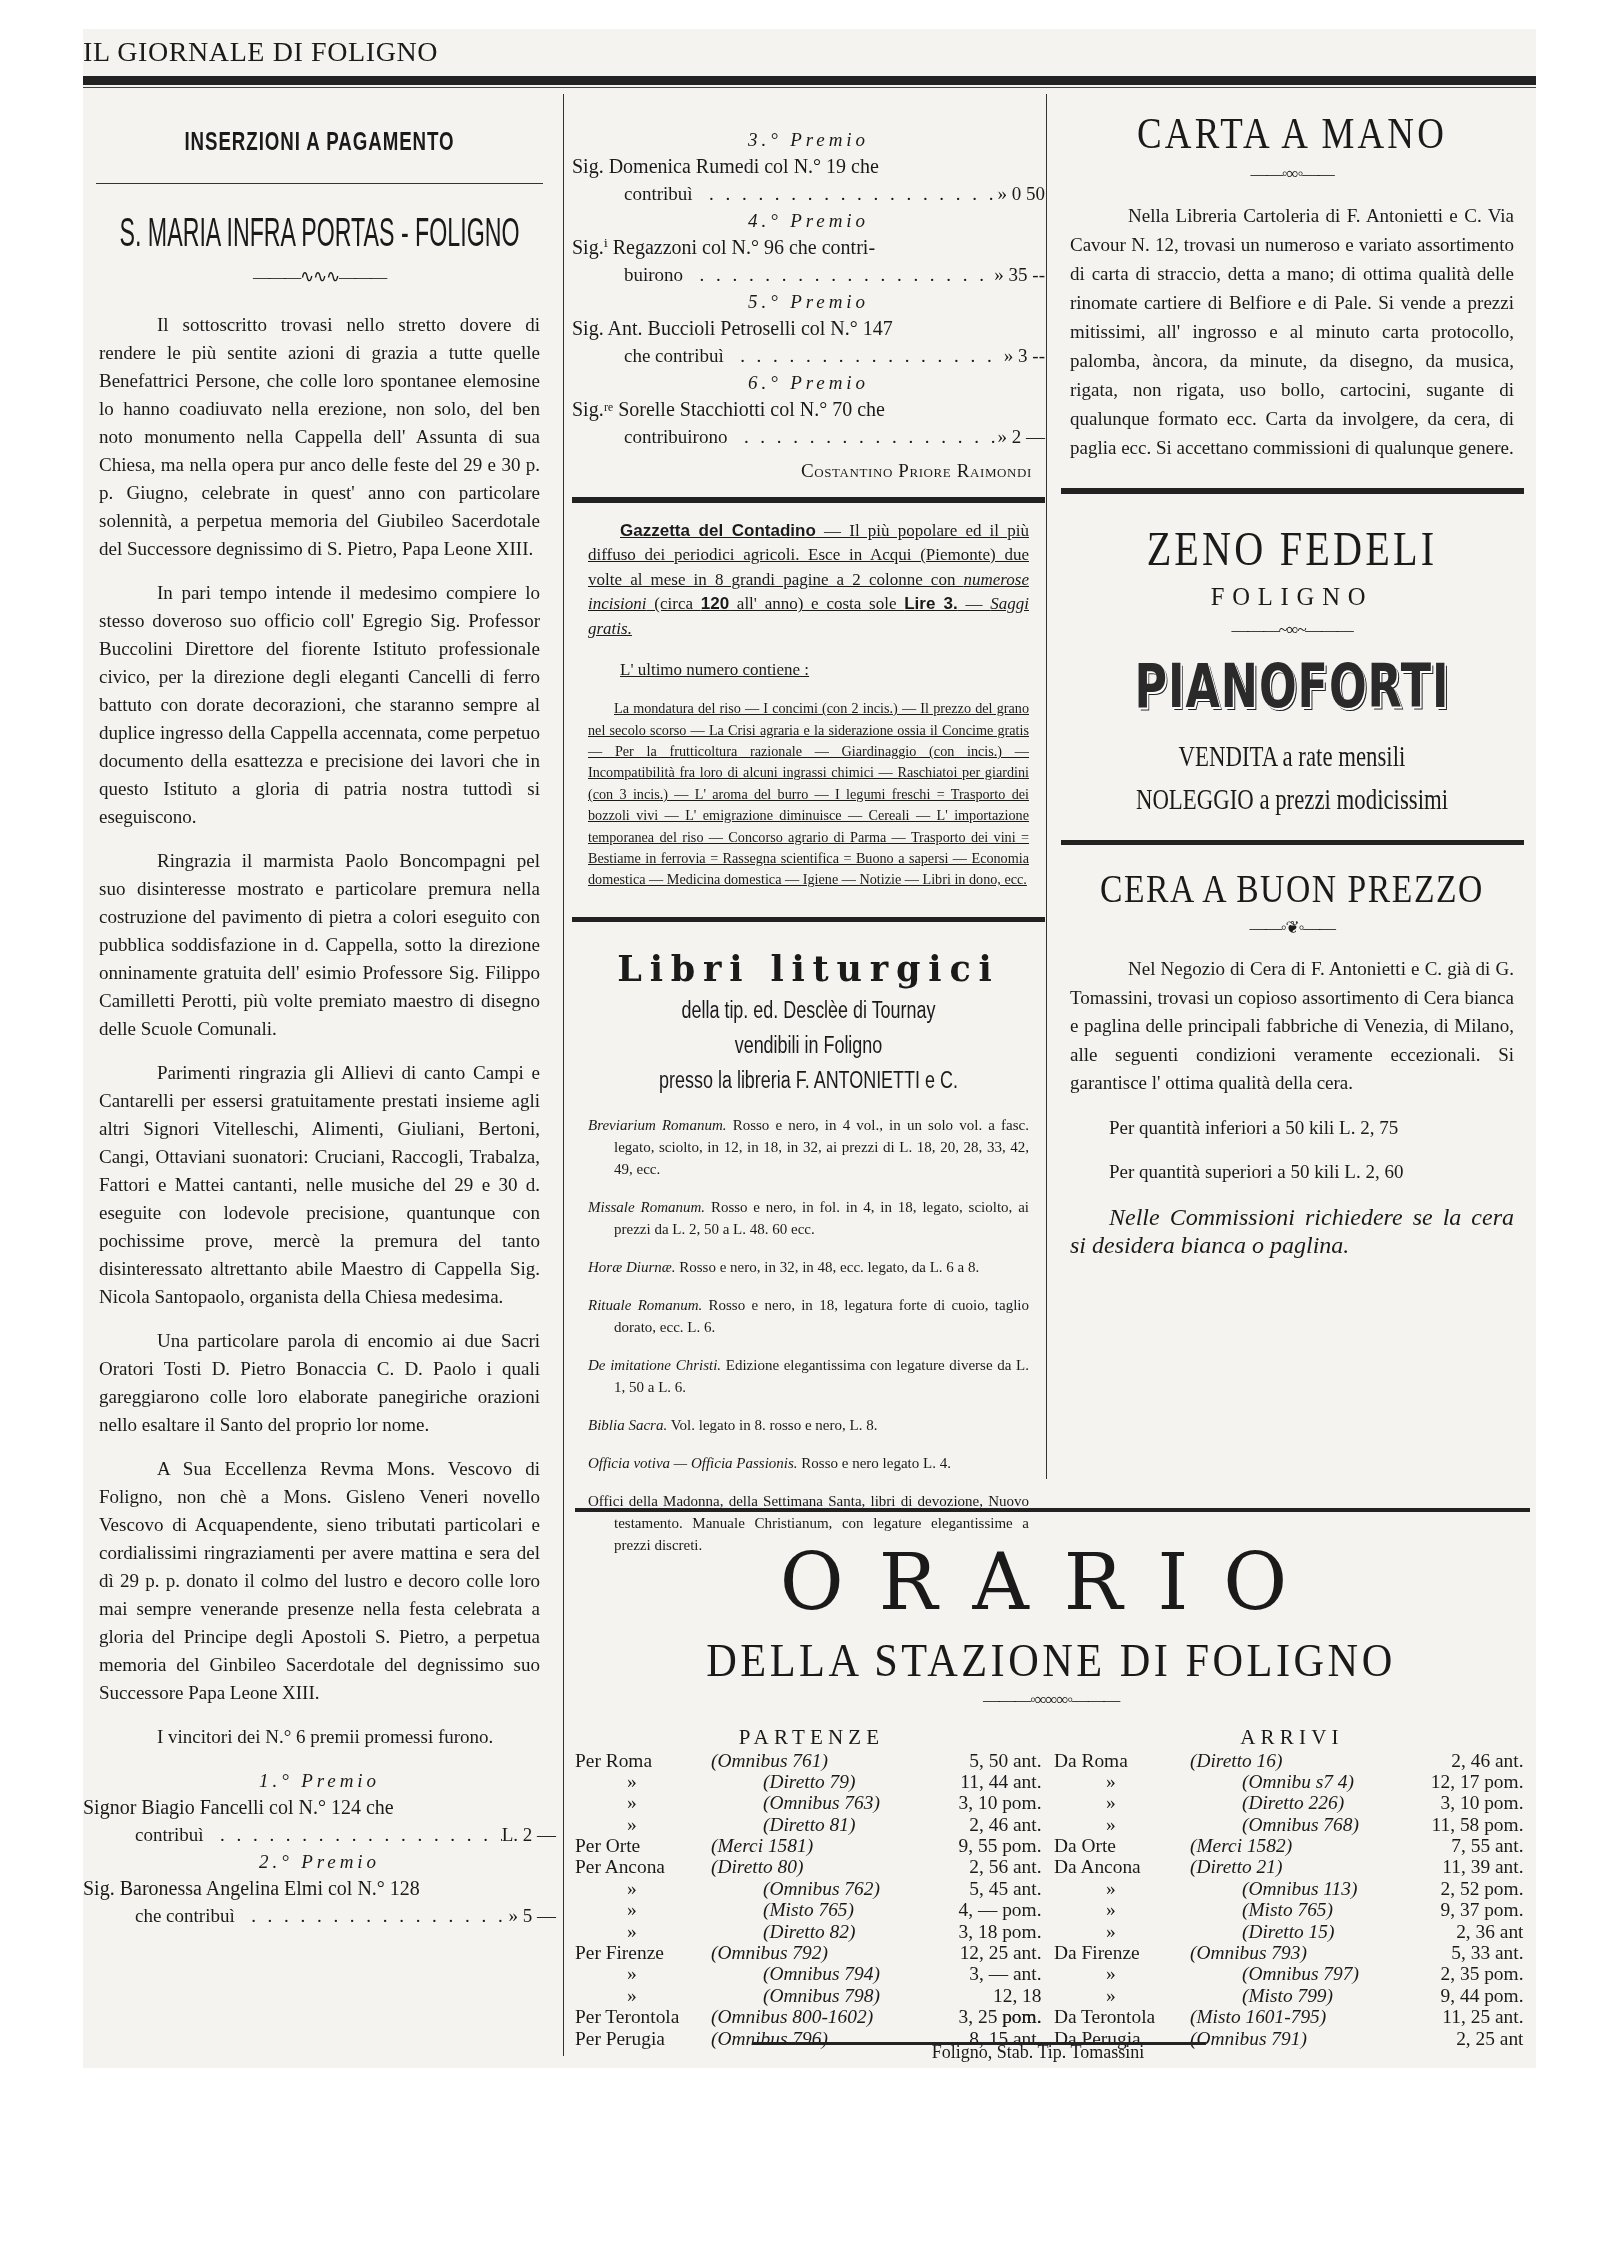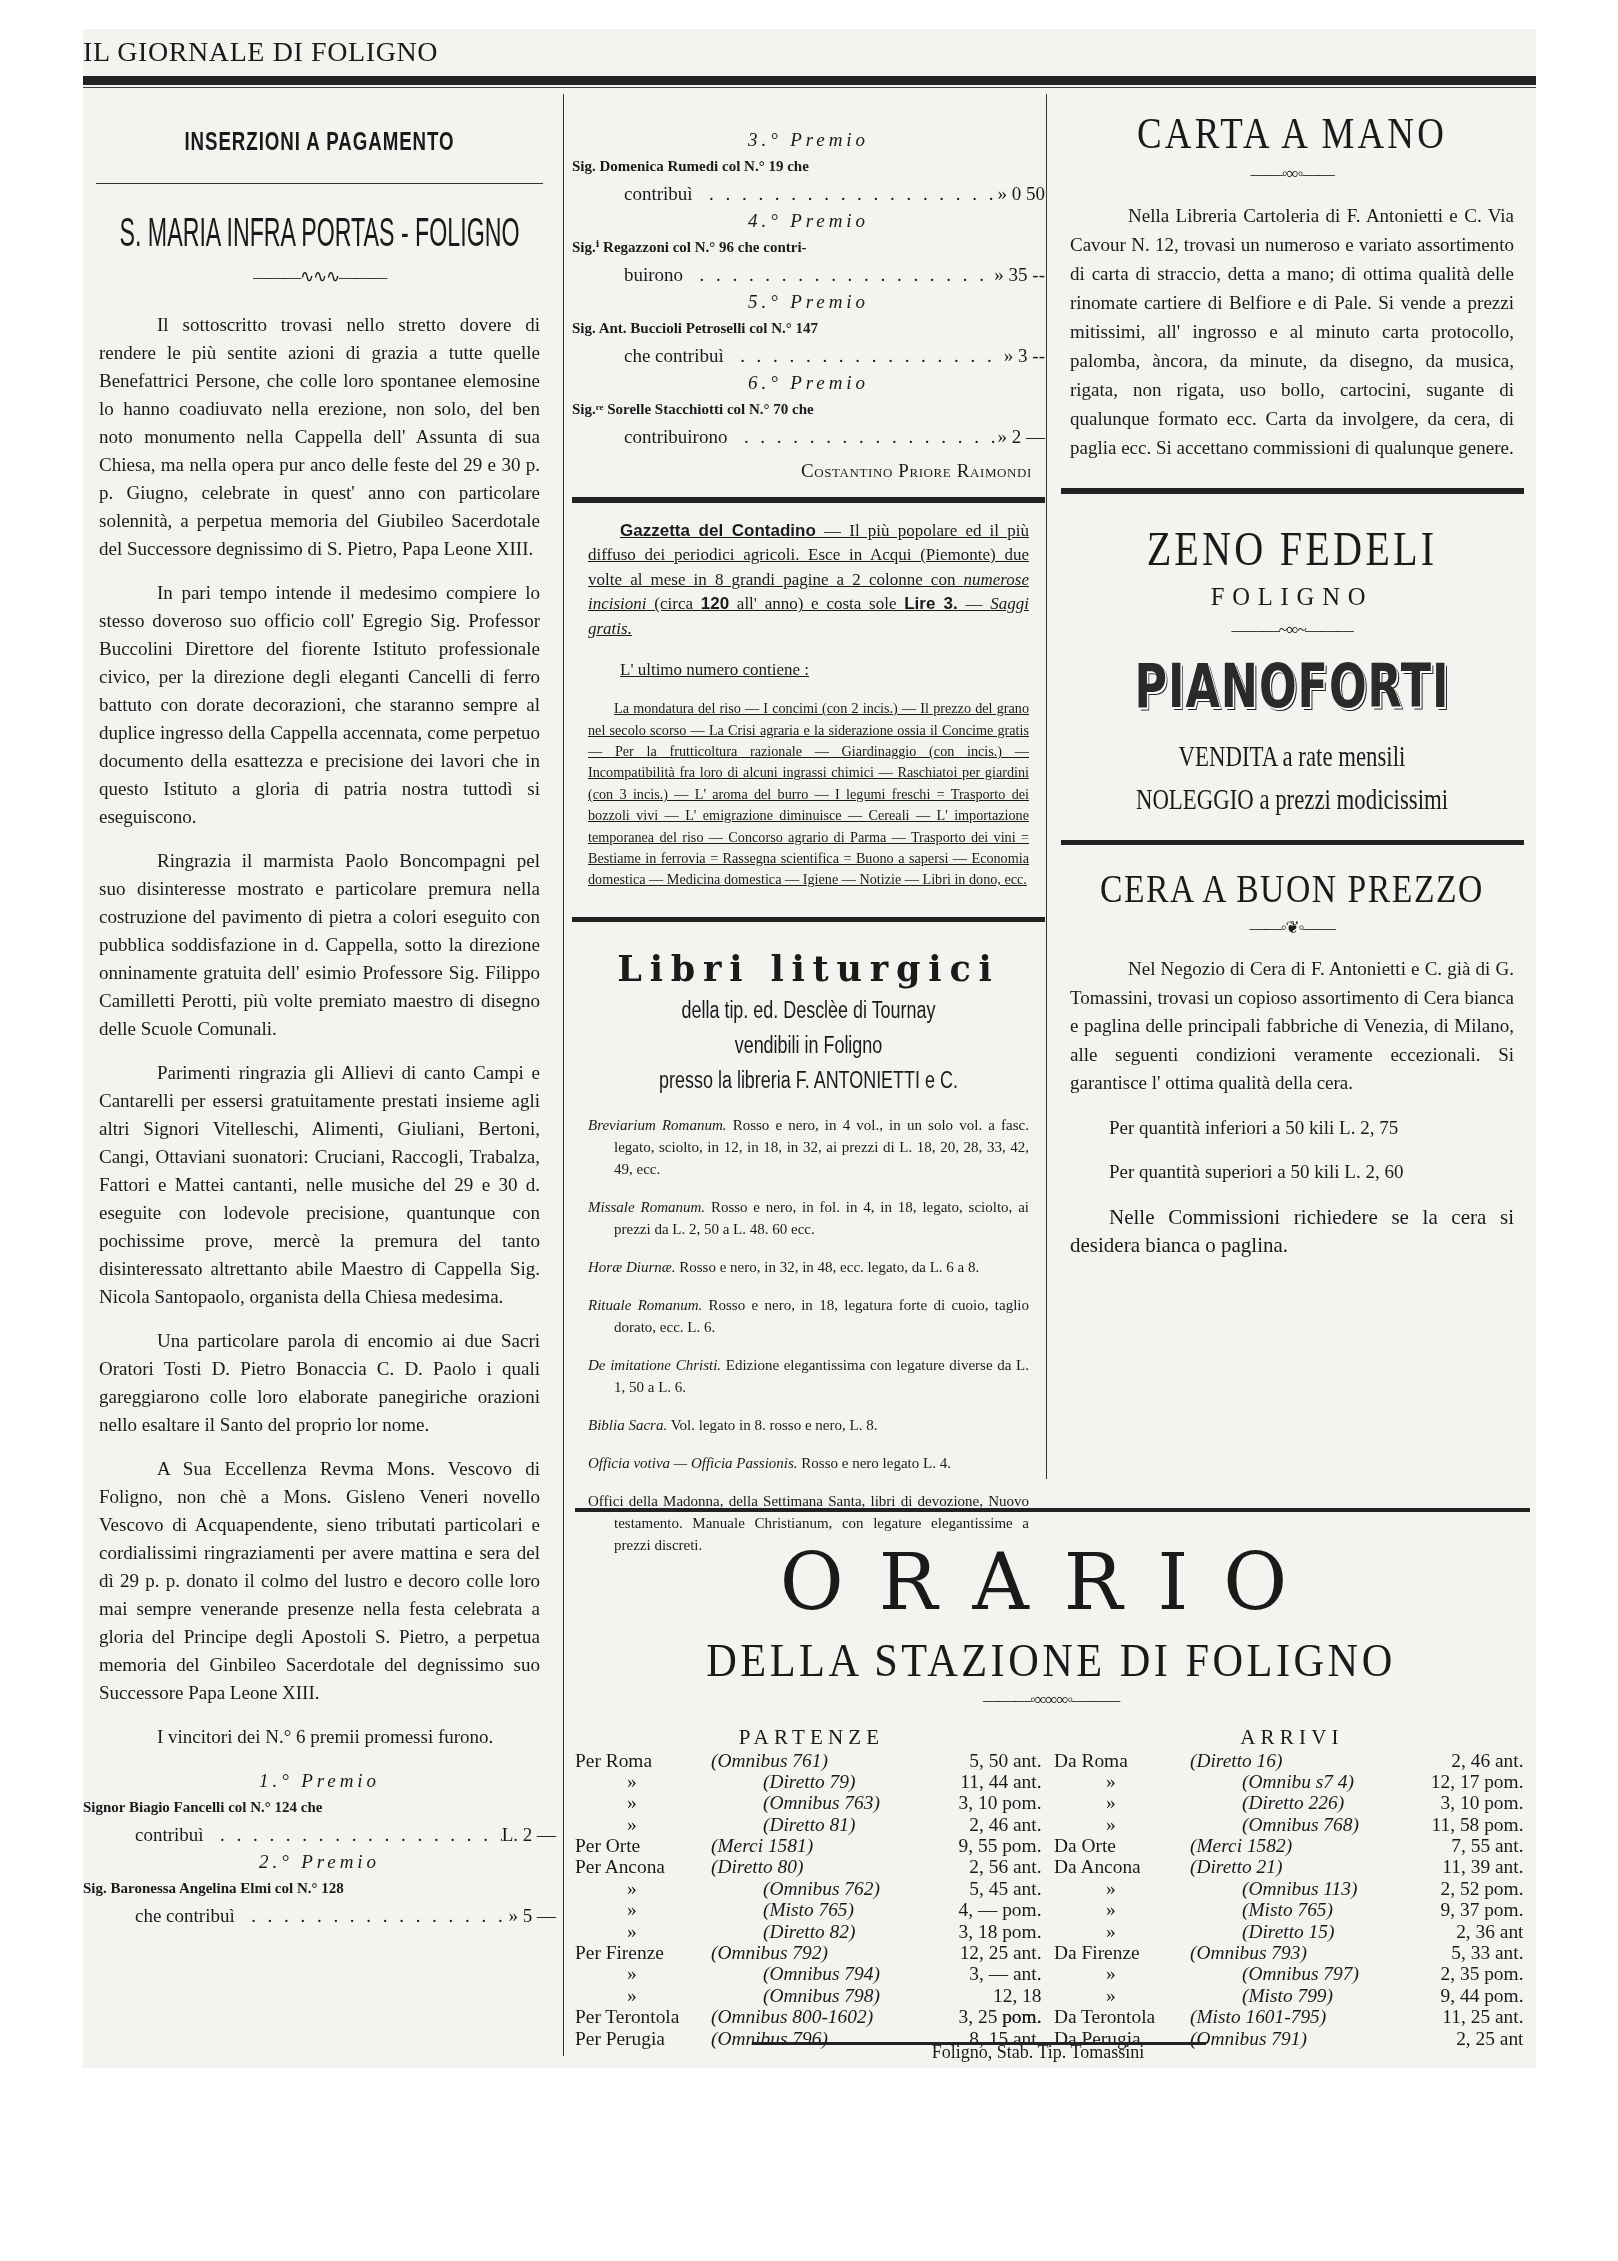--- a/index.html
+++ b/index.html
@@ -14,21 +14,21 @@
   #c2 { left:489px; width:473px; }
   #c3 { left:971px; width:476px; }
   p { margin:16px; }
   .body-text { font-size:19px; line-height:28px; text-align:justify; }
   .indent { text-indent:58px; }
   .section-heading { text-align:center; font-size:26px; font-family:"Liberation Sans",sans-serif; font-weight:bold; transform:scaleX(0.72); letter-spacing:1.3px; margin:32px 0 26px; }
   .main-title { text-align:center; font-family:"Liberation Sans",sans-serif; font-size:40px; transform:scaleX(0.58); white-space:nowrap; margin:0 -129px; }
   .hr-thin { height:1.3px; background:#333; margin:0 13px; }
   .ornament { text-align:center; font-size:17px; line-height:17px; margin:13px 0 26px; letter-spacing:-1.3px; }
   .premio { text-align:center; font-style:italic; font-size:19px; letter-spacing:3.9px; line-height:27px; }
-  .prize-name { font-size:15px; line-height:27px;font-weight:bold; }
+  .prize-name { font-size:20px; line-height:27px; }
   .prize-amt { font-size:19px; line-height:27px; padding-left:52px; display:flex; }
   .prize-amt .dots { flex:1; letter-spacing:11.7px; overflow:hidden; white-space:nowrap; }
   .signature { text-align:right; font-variant:small-caps; font-size:19px; margin:10.4px 13px 15.5px 0; letter-spacing:0.6px; }
   .thick-rule { height:5.2px; background:#222; margin:6.5px 0; }
   .small-text { font-size:15.5px; line-height:21px; text-align:justify;text-decoration:underline; }
   .sans-bold { font-family:"Liberation Sans",sans-serif; font-weight:bold; }
   .ad-title-big { text-align:center; font-size:45px; font-family:"Liberation Serif",serif; letter-spacing:3.9px; transform:scaleX(0.82); margin:19.4px 0 6.5px; }
   .libri-title { text-align:center; font-size:35px; font-family:"DejaVu Serif",serif; font-weight:bold; letter-spacing:7.8px; margin:26px 0 3.9px; }
   .libri-sub { text-align:center; font-family:"Liberation Sans",sans-serif; font-size:23px; transform:scaleX(0.78); white-space:nowrap; line-height:35px; }
   .hang { padding-left:26px; text-indent:-26px; font-size:15px; line-height:22px; text-align:justify; }
@@ -171,21 +171,21 @@
       <div class="pf-line">NOLEGGIO a prezzi modicissimi</div>
     </div>
     <div class="thick-rule" style="margin:19.4px 6.5px;"></div>
 
     <div>
       <div class="ad-title-big" style="font-size:41px; margin-top:6.5px; letter-spacing:1.9px;">CERA A BUON PREZZO</div>
       <div class="ornament" style="margin:2.6px 0 19.4px;">——◦❦◦——</div>
       <p class="body-text indent" style="font-size:19px; line-height:28.5px;">Nel Negozio di Cera di F. Antonietti e C. già di G. Tomassini, trovasi un copioso assortimento di Cera bianca e paglina delle principali fabbriche di Venezia, di Milano, alle seguenti condizioni veramente eccezionali. Si garantisce l' ottima qualità della cera.</p>
       <p class="body-text" style="padding-left:39px; font-size:19px; line-height:28.5px; margin-top:3.9px;">Per quantità inferiori a 50 kili L. 2, 75</p>
       <p class="body-text" style="padding-left:39px; font-size:19px; line-height:28.5px;">Per quantità superiori a 50 kili L. 2, 60</p>
-      <p class="body-text indent" style="text-indent:39px; font-size:21px; line-height:28.5px;">Nelle Commissioni richiedere se la cera si desidera bianca o paglina.</p>
+      <p class="body-text indent" style="text-indent:39px; font-size:24px; line-height:28.5px;font-style:italic;">Nelle Commissioni richiedere se la cera si desidera bianca o paglina.</p>
     </div>
   </div>
 
   <div class="thick-rule" style="position:absolute; left:492px; right:6.5px; top:1473px; height:3.9px;"></div>
   <div style="position:absolute; left:489px; width:958px; top:1489px;">
     <div class="orario-title">ORARIO</div>
     <div class="stazione-title">DELLA STAZIONE DI FOLIGNO</div>
     <div class="ornament" style="margin:3.9px 0 0;">———◦∞∞∞◦———</div>
   </div>
   <div class="tt" style="left:492px; width:473px; top:1696px;">

